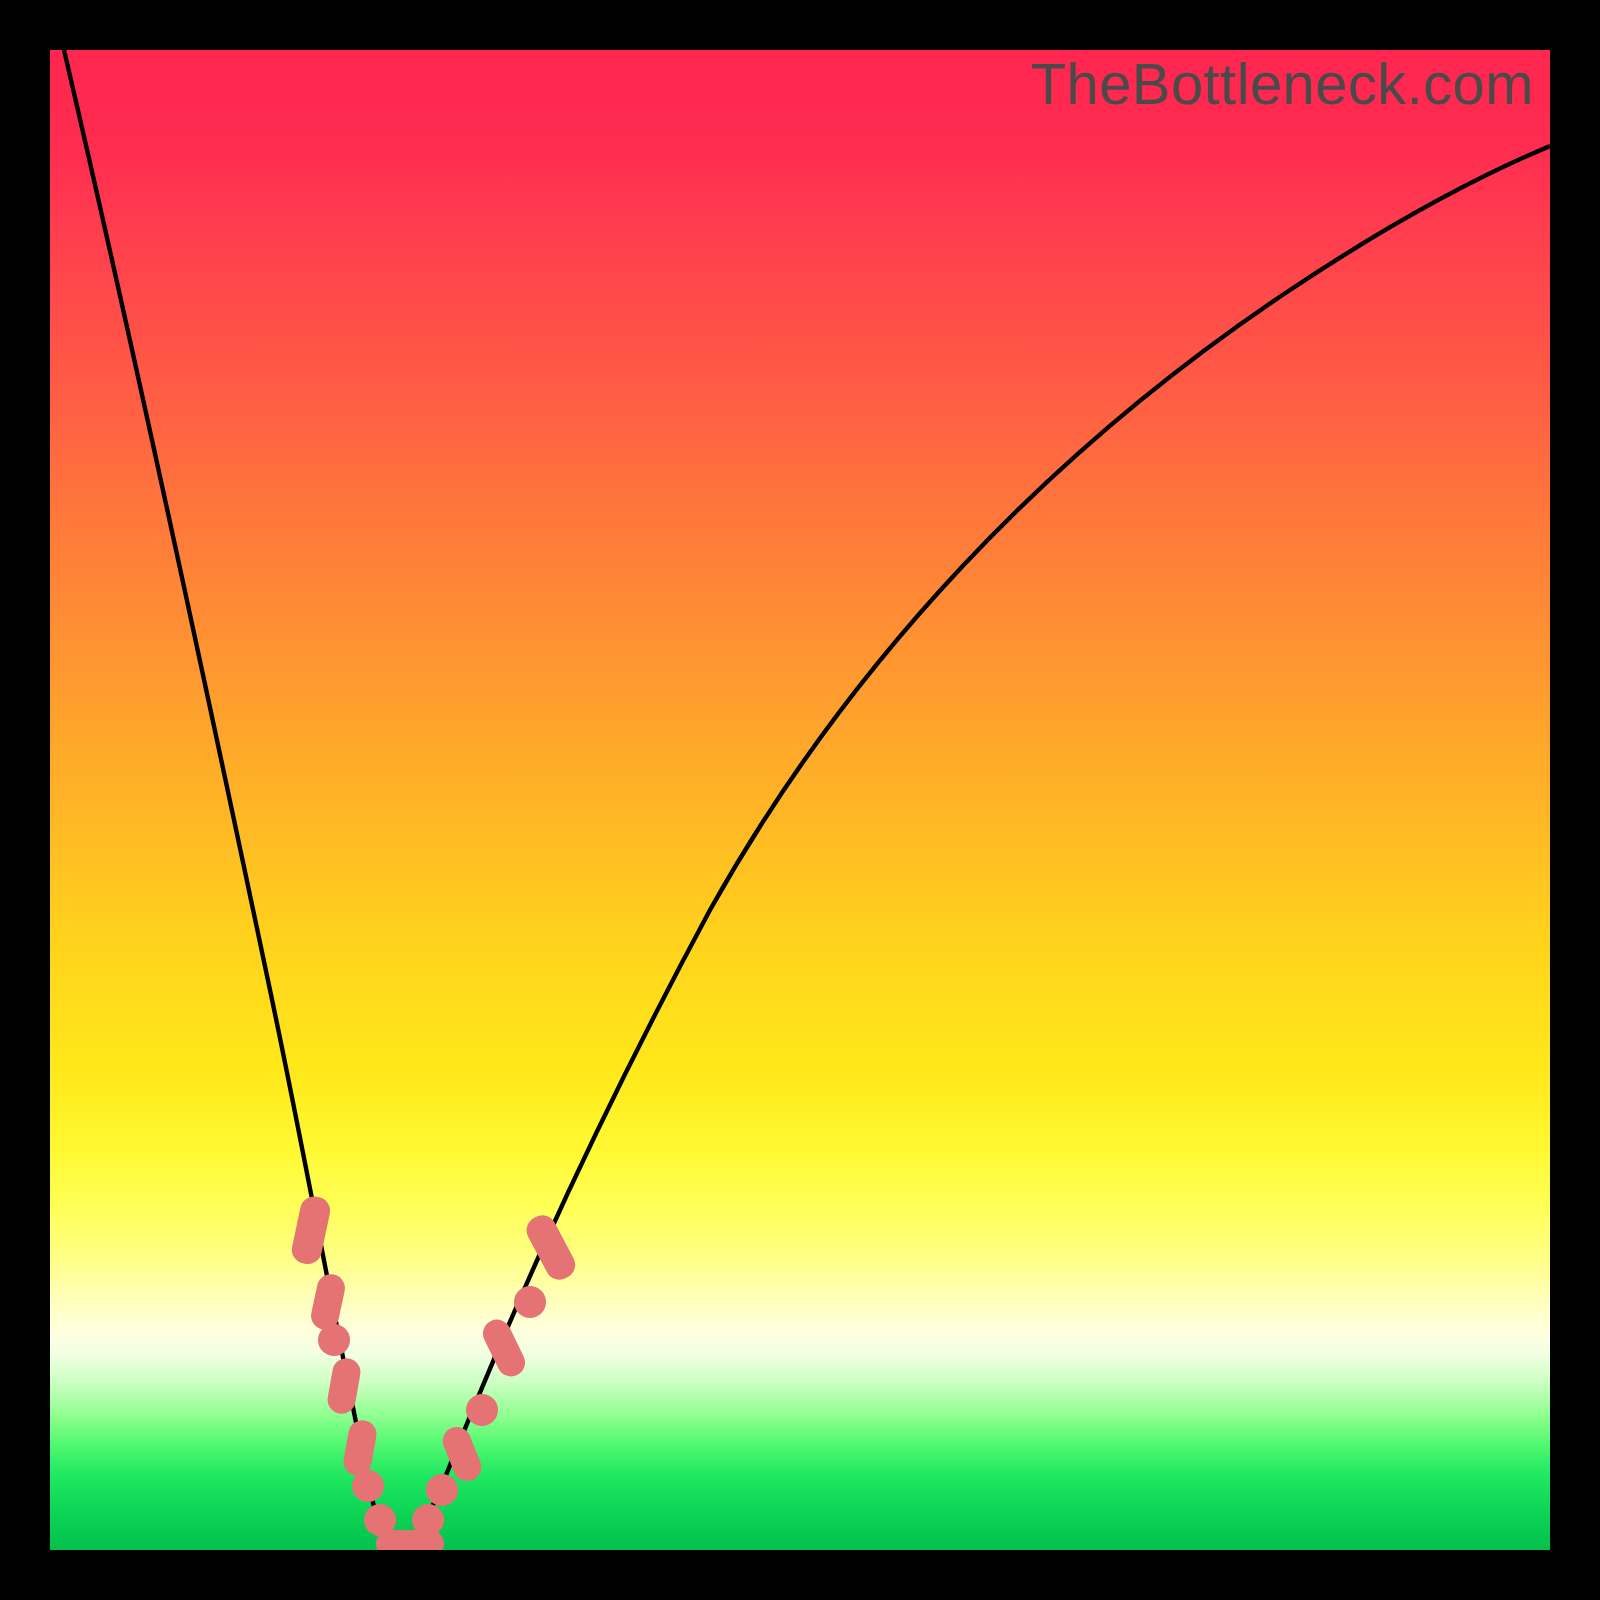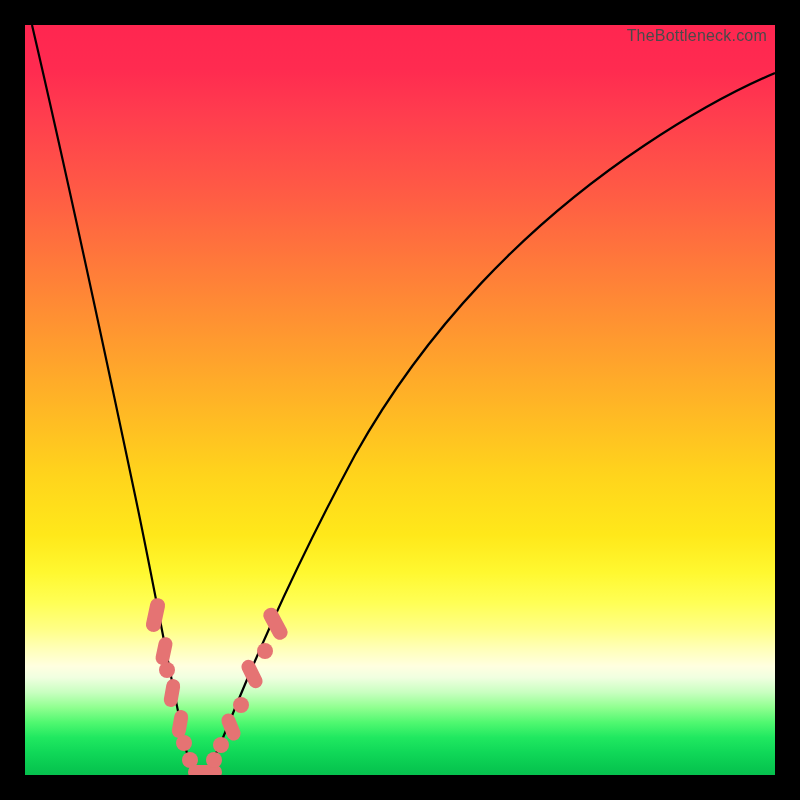--- a/index.html
+++ b/index.html
@@ -49,21 +49,21 @@
       #10d858 97%,
       #08c850 99%,
       #06c04e 100%
     );
   }
   .watermark {
     position: absolute;
     top: 2px;
     right: 8px;
     color: #4a4a4a;
-    font-size: 16px;
+    font-size: 29px;
     font-weight: 500;
     letter-spacing: 0.2px;
     z-index: 50;
     font-family: Arial, Helvetica, sans-serif;
   }
   svg.curve {
     position: absolute;
     left: 0;
     top: 0;
     width: 750px;

